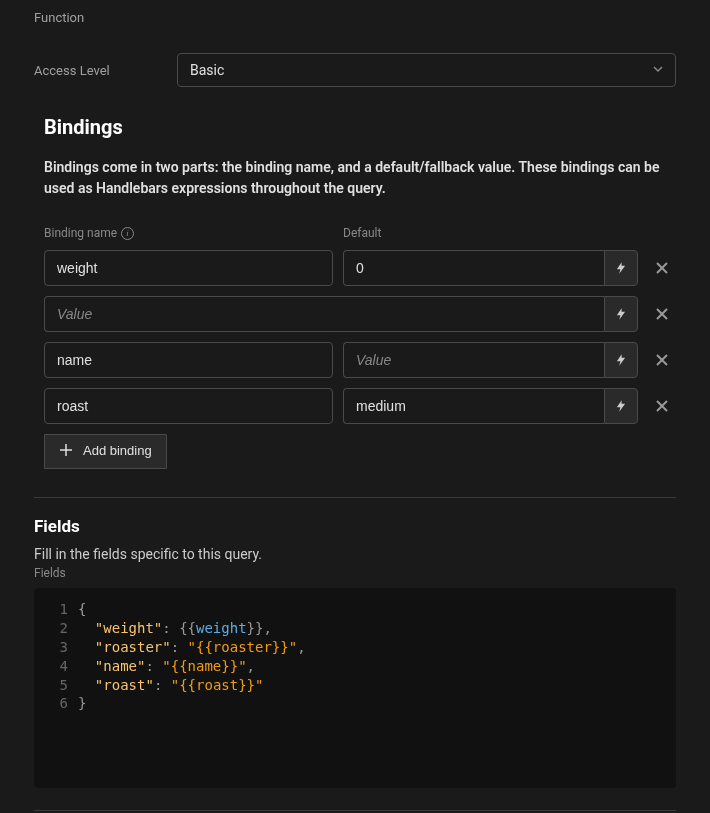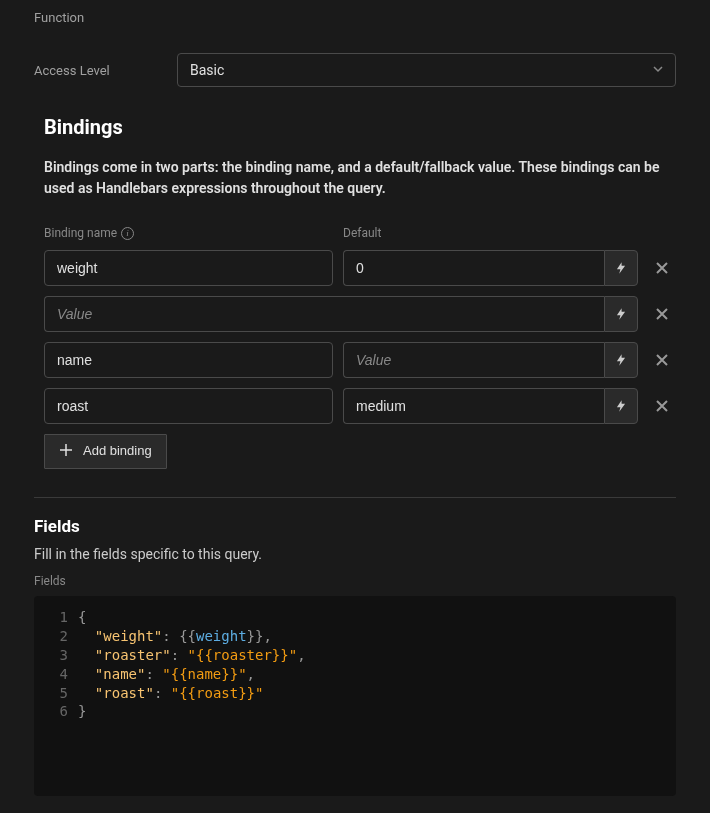--- a/index.html
+++ b/index.html
@@ -64,21 +64,21 @@
     .section-desc {
       font-size: 14px;
       color: #e0e0e0;
       font-weight: 600;
       line-height: 1.5;
       margin-bottom: 27px;
     }
     .section-subdesc {
       font-size: 14px;
       color: #ccc;
-      margin-bottom: 12px;
+      margin-bottom: 4px;
     }
     .bindings-section {
       padding-left: 10px;
     }
     .bindings-header {
       display: flex;
       margin-bottom: 10px;
     }
     .binding-col-name {
       width: 299px;

